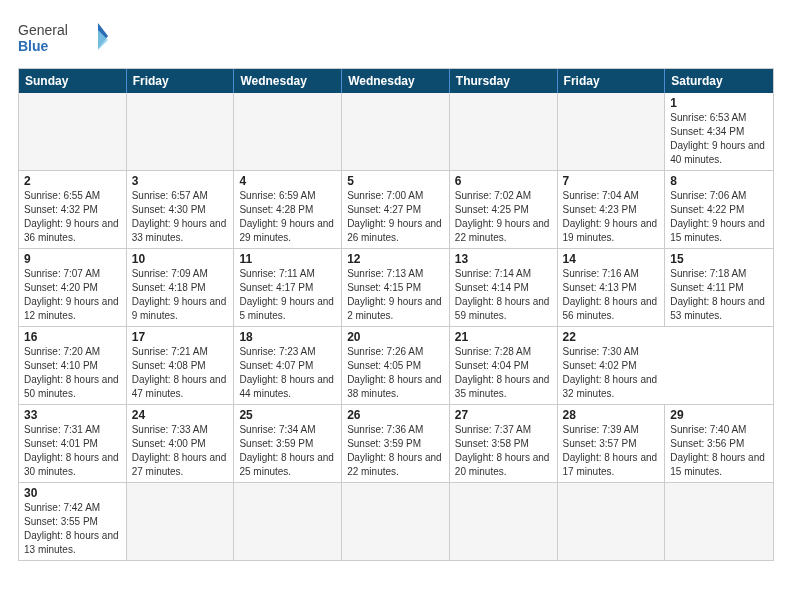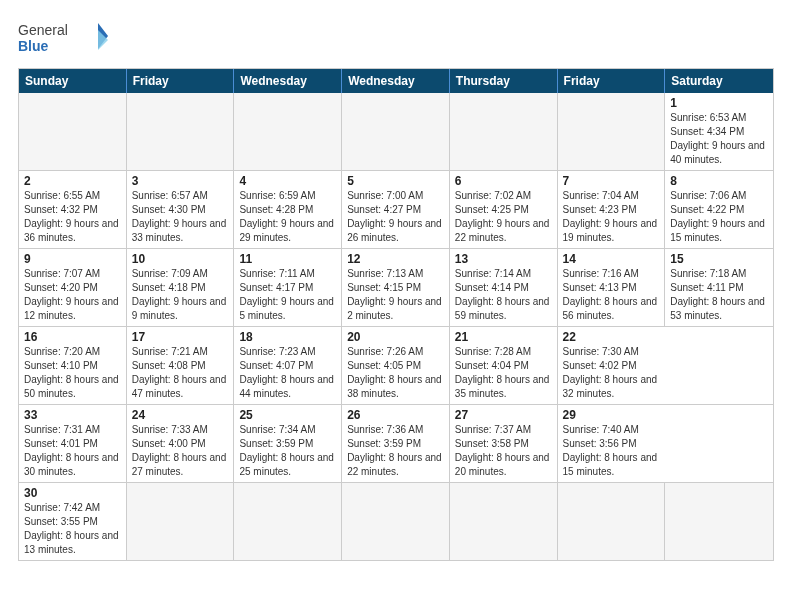--- a/index.html
+++ b/index.html
@@ -239,20 +239,24 @@
           </div>
           <div class="cal-cell">
             <span class="day-num">26</span>
             <div class="day-info">Sunrise: 7:36 AM<br>Sunset: 3:59 PM<br>Daylight: 8 hours and 22 minutes.</div>
           </div>
           <div class="cal-cell">
             <span class="day-num">27</span>
             <div class="day-info">Sunrise: 7:37 AM<br>Sunset: 3:58 PM<br>Daylight: 8 hours and 20 minutes.</div>
           </div>
           <div class="cal-cell">
+            <span class="day-num">28</span>
+            <div class="day-info">Sunrise: 7:39 AM<br>Sunset: 3:57 PM<br>Daylight: 8 hours and 17 minutes.</div>
+          </div>
+          <div class="cal-cell">
             <span class="day-num">29</span>
             <div class="day-info">Sunrise: 7:40 AM<br>Sunset: 3:56 PM<br>Daylight: 8 hours and 15 minutes.</div>
           </div>
         </div>
         <div class="cal-row">
           <div class="cal-cell">
             <span class="day-num">30</span>
             <div class="day-info">Sunrise: 7:42 AM<br>Sunset: 3:55 PM<br>Daylight: 8 hours and 13 minutes.</div>
           </div>
           <div class="cal-cell empty"></div>

